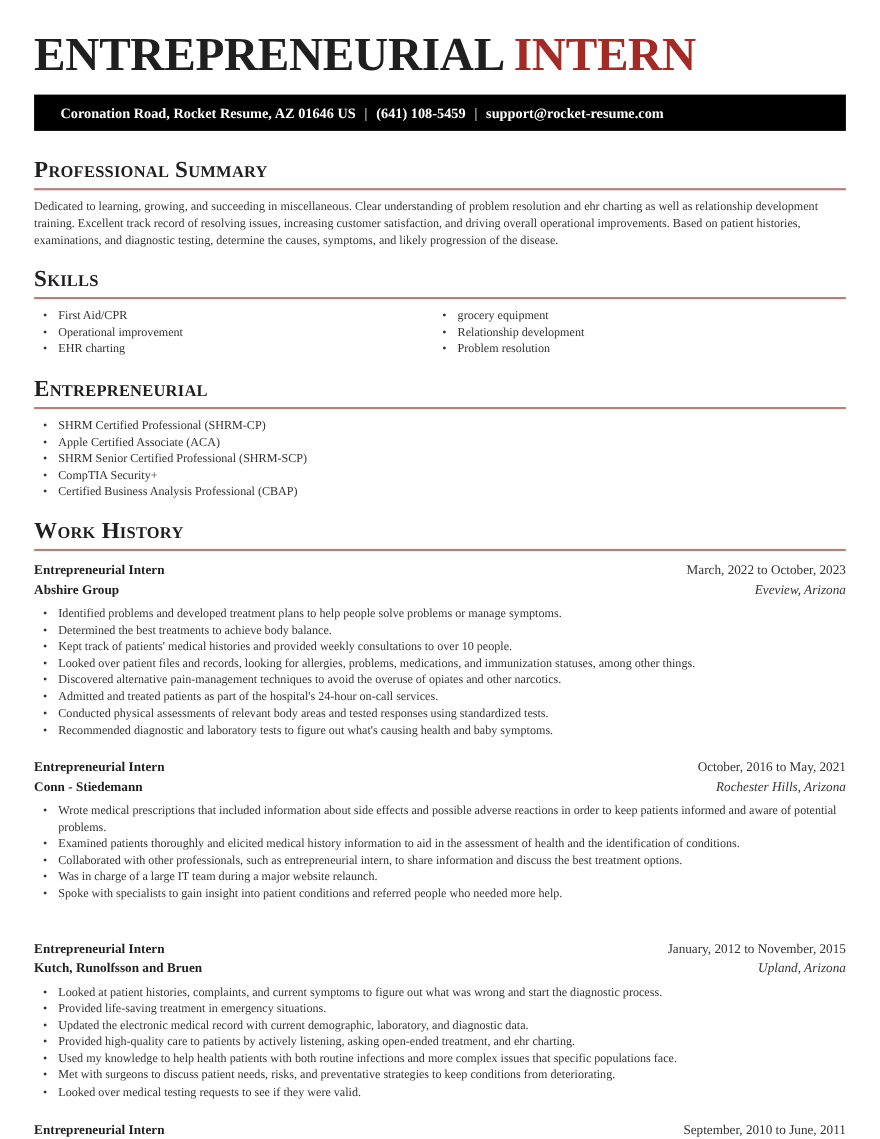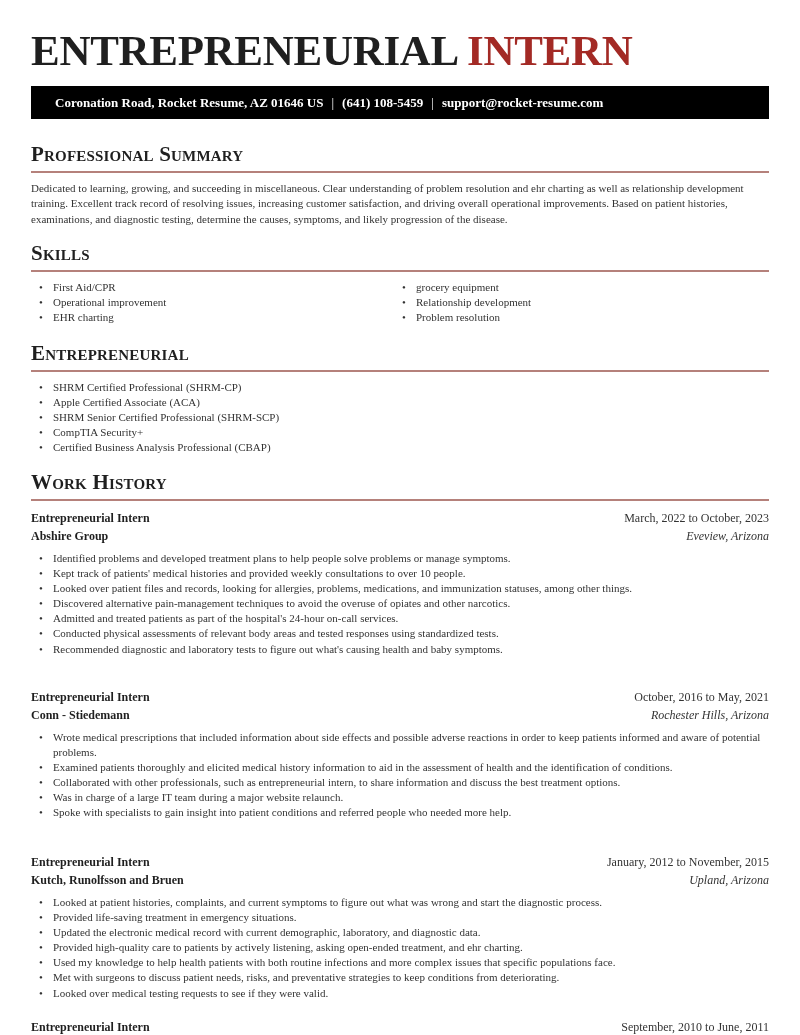--- a/index.html
+++ b/index.html
@@ -114,20 +114,21 @@
     <div class="job-row">
       <span class="job-title">Entrepreneurial Intern</span>
       <span class="job-dates">March, 2022 to October, 2023</span>
     </div>
     <div class="job-row">
       <span class="job-company">Abshire Group</span>
       <span class="job-location">Eveview, Arizona</span>
     </div>
     <ul class="bullets">
       <li>Identified problems and developed treatment plans to help people solve problems or manage symptoms.</li>
+      <li>Determined the best treatments to achieve body balance.</li>
       <li>Kept track of patients' medical histories and provided weekly consultations to over 10 people.</li>
       <li>Looked over patient files and records, looking for allergies, problems, medications, and immunization statuses, among other things.</li>
       <li>Discovered alternative pain-management techniques to avoid the overuse of opiates and other narcotics.</li>
       <li>Admitted and treated patients as part of the hospital's 24-hour on-call services.</li>
       <li>Conducted physical assessments of relevant body areas and tested responses using standardized tests.</li>
       <li>Recommended diagnostic and laboratory tests to figure out what's causing health and baby symptoms.</li>
     </ul>
   </div>
 
   <div class="job" style="top:688px;">

